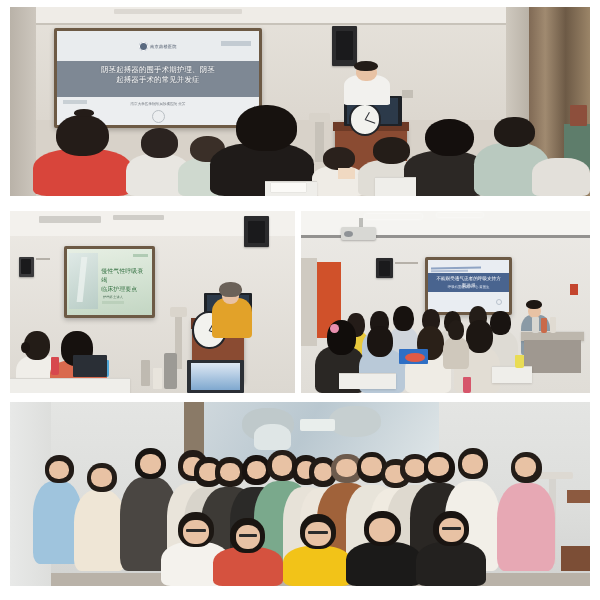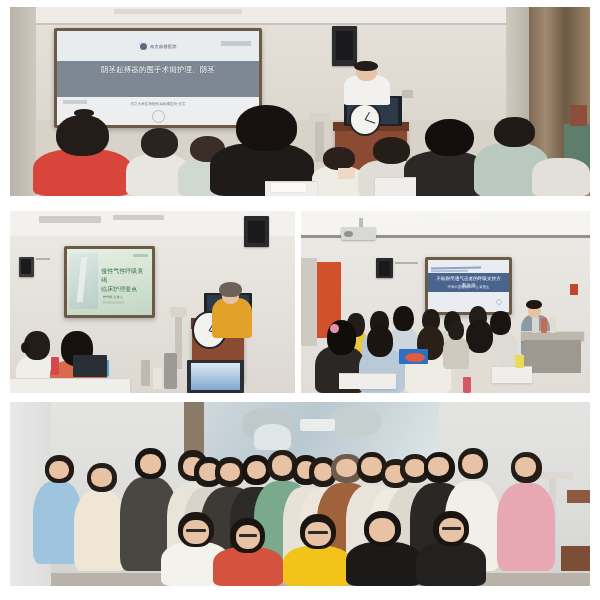--- a/index.html
+++ b/index.html
@@ -188,20 +188,21 @@
           <div class="slide1-top"></div>
           <div class="slide1-band"></div>
           <div class="slide1-bot"></div>
           <div class="slide1-tagR"></div>
           <div class="slide1-logo">
             <span class="logo-mark"></span>
             <span class="logo-text">南京鼓楼医院</span>
           </div>
           <div class="slide1-title">
             <div>阴茎起搏器的围手术期护理、阴茎</div>
+            <div>起搏器手术的常见并发症</div>
           </div>
           <div class="slide1-tagL"></div>
           <div class="slide1-sub">南京大学医学院附属鼓楼医院  黄芳</div>
           <div class="slide1-ring"></div>
         </div>
       </div>
 
       <div class="spk" style="left:55.5%; top:10%; width:4.4%; height:21%;"></div>
 
       <div class="obj" style="left:67.5%; top:44%; width:2%; height:4%; background:#c4bfb6;"></div>

